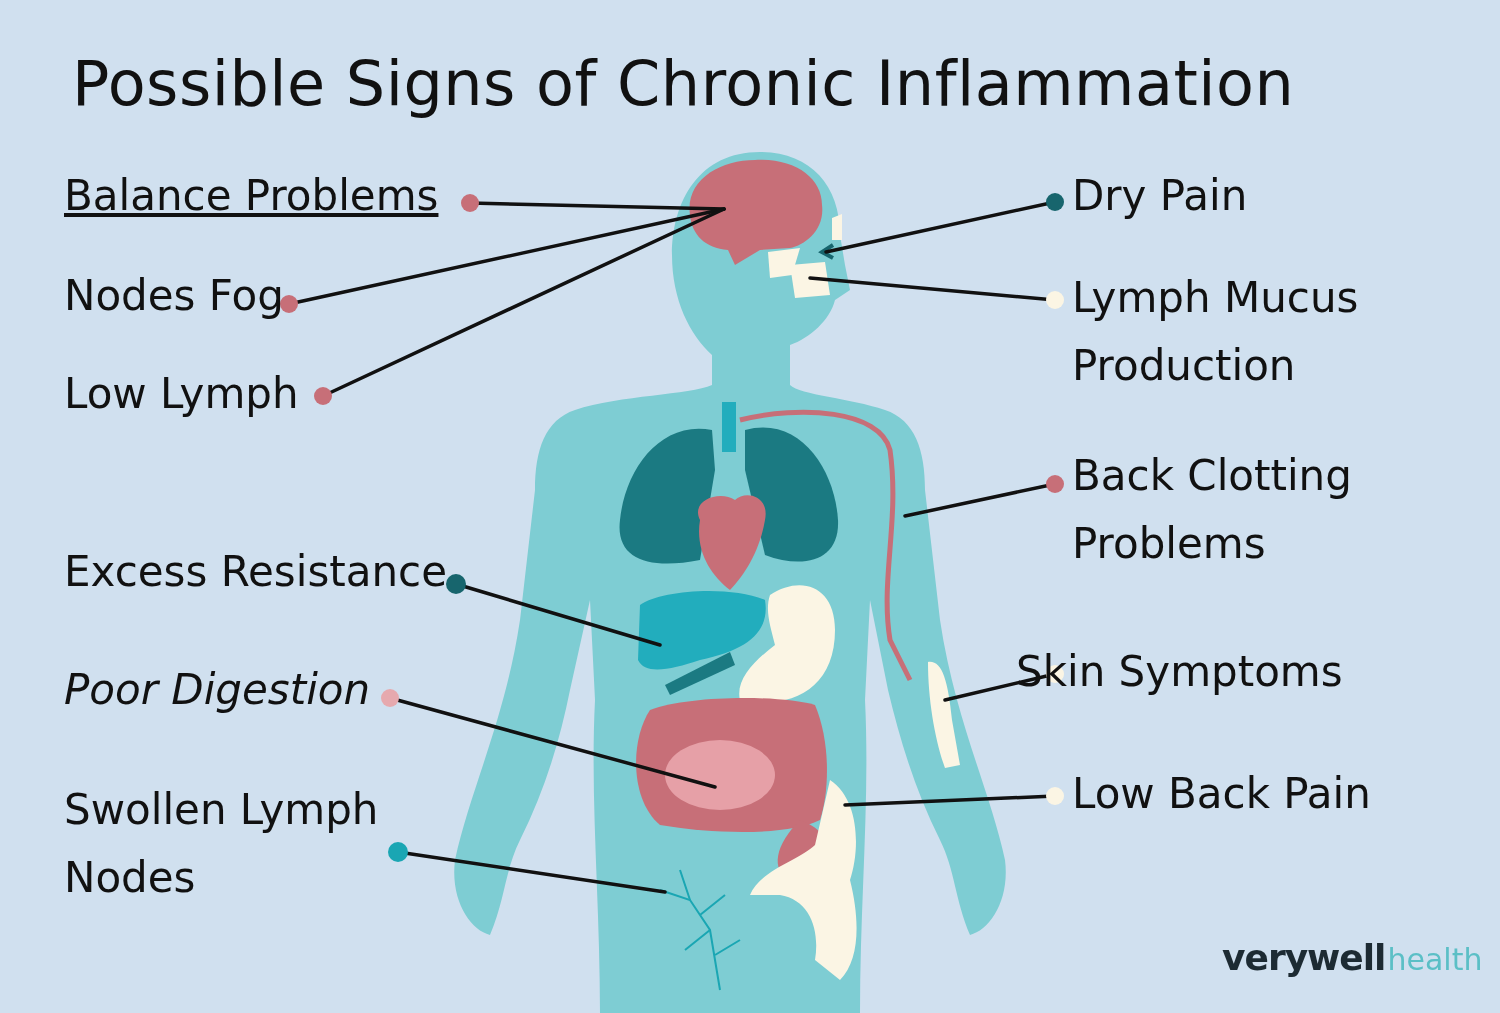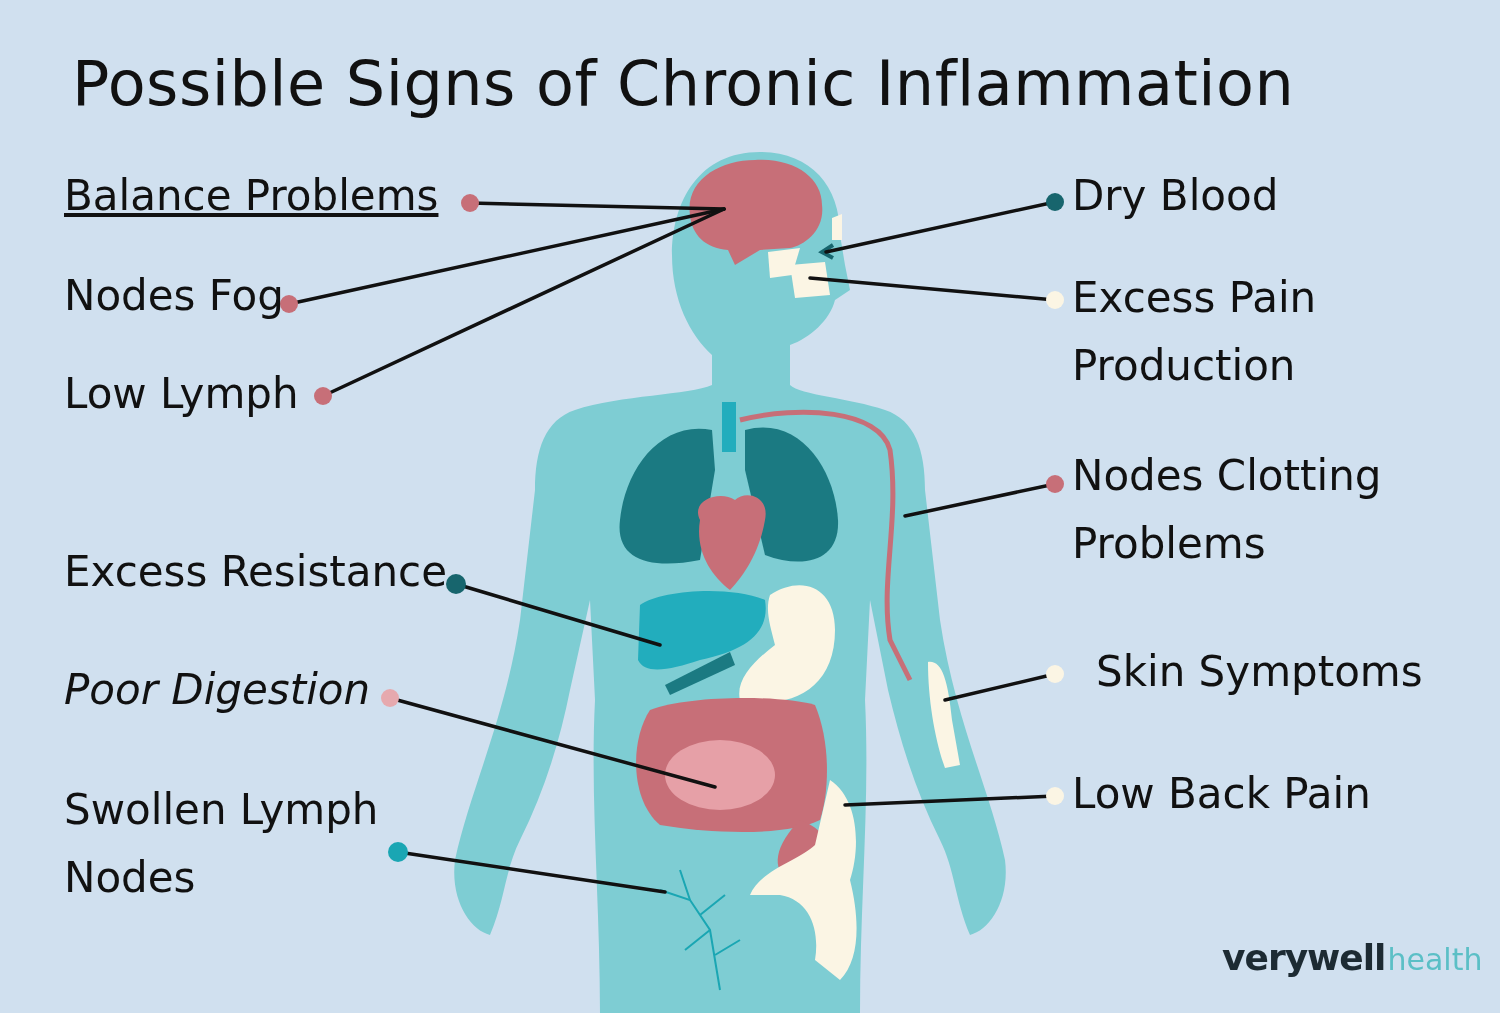--- a/index.html
+++ b/index.html
@@ -93,23 +93,23 @@
 </svg>
 
 <div class="label" style="left:64px;top:162px;text-decoration:underline;">Balance Problems</div>
 <div class="label" style="left:64px;top:262px;">Nodes Fog</div>
 <div class="label" style="left:64px;top:360px;">Low Lymph</div>
 <div class="label" style="left:64px;top:538px;">Excess Resistance</div>
 <div class="label" style="left:64px;top:656px;font-style:italic;">Poor Digestion</div>
 <div class="label" style="left:64px;top:776px;">Swollen Lymph
 Nodes</div>
 
-<div class="label" style="left:1072px;top:162px;">Dry Blood</div>
-<div class="label" style="left:1072px;top:264px;">Excess Pain
+<div class="label" style="left:1072px;top:162px;">Dry Pain</div>
+<div class="label" style="left:1072px;top:264px;">Lymph Mucus
 Production</div>
-<div class="label" style="left:1072px;top:442px;">Nodes Clotting
+<div class="label" style="left:1072px;top:442px;">Back Clotting
 Problems</div>
-<div class="label" style="left:1096px;top:638px;">Skin Symptoms</div>
+<div class="label" style="left:1016px;top:638px;">Skin Symptoms</div>
 <div class="label" style="left:1072px;top:760px;">Low Back Pain</div>
 
 <div class="logo">
   <span class="a">verywell</span><span class="b">health</span>
 </div>
 
 </body></html>

